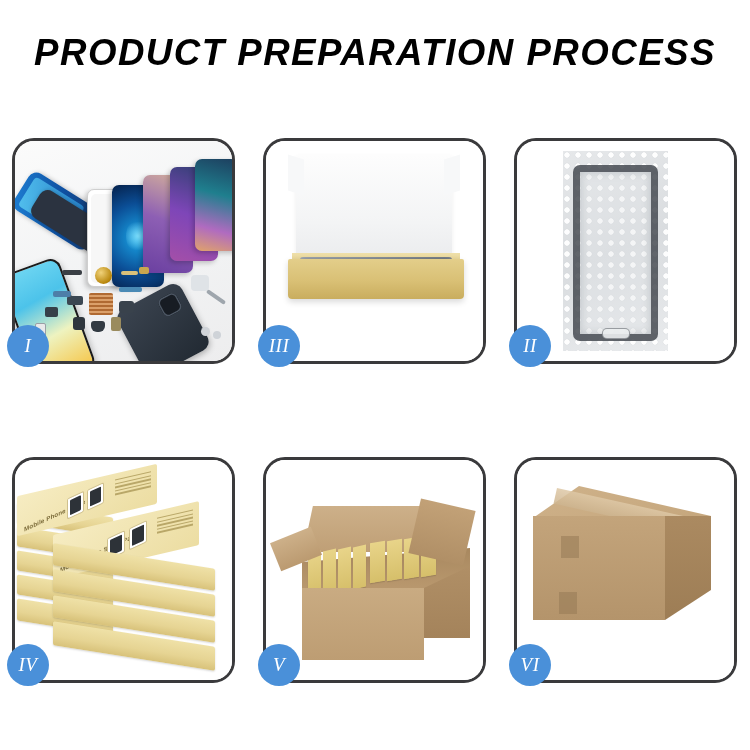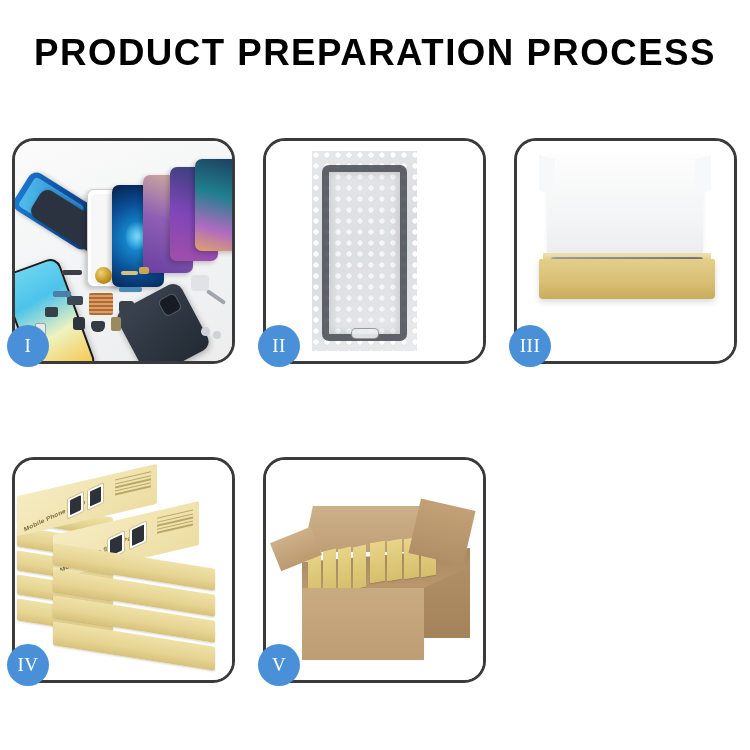--- a/index.html
+++ b/index.html
@@ -2,21 +2,21 @@
 <html><head>
 <meta charset="utf-8">
 <style>
   html,body{margin:0;padding:0;}
   body{
     width:750px;height:750px;
     background:#ffffff;
     font-family:"Liberation Sans", sans-serif;
     overflow:hidden;
   }
-  .page{position:relative;width:750px;height:606px;}
+  .page{position:relative;width:750px;height:606px;font-style:italic;}
 
   
   .header{text-align:center;padding-top:34px;}
   .title{
     font-size:37px;
     font-weight:bold;
     letter-spacing:1.5px;
     color:#000;
     line-height:1.05;
     transform:scaleX(0.99);
@@ -301,36 +301,36 @@
         <div class="prt l"></div>
         <div class="prt m"></div>
         <div class="prt n"></div>
         <div class="prt o"></div>
         <div class="prt p"></div>
       </div>
       <div class="badge">I</div>
     </div>
 
     <div class="panel">
-      <div class="panel-inner p2">
-        <div class="bubble">
-          <div class="scr-dark"></div>
-        </div>
-      </div>
-      <div class="badge">II</div>
-    </div>
-
-    <div class="panel">
       <div class="panel-inner p3">
         <div class="foam"></div>
         <div class="kraft-lip"></div>
         <div class="screen-in"></div>
         <div class="kraft-base"></div>
       </div>
       <div class="badge">III</div>
+    </div>
+
+    <div class="panel">
+      <div class="panel-inner p2">
+        <div class="bubble">
+          <div class="scr-dark"></div>
+        </div>
+      </div>
+      <div class="badge">II</div>
     </div>
 
     <div class="panel">
       <div class="panel-inner p4">
         <div class="stack">
 
           <div class="bx" style="left:2px;top:38px;width:96px;height:20px;transform:skewY(9deg);"></div>
           <div class="bx" style="left:2px;top:62px;width:96px;height:20px;transform:skewY(9deg);"></div>
           <div class="bx" style="left:2px;top:86px;width:96px;height:20px;transform:skewY(9deg);"></div>
           <div class="bx" style="left:2px;top:110px;width:96px;height:20px;transform:skewY(9deg);"></div>
@@ -394,15 +394,26 @@
         <div class="ybox" style="left:155px;top:76px;width:15px;height:40px;transform:skewY(-10deg);"></div>
 
         <div class="flap right"></div>
         <div class="flap left"></div>
         <div class="carton-side"></div>
         <div class="carton-front"></div>
       </div>
       <div class="badge">V</div>
     </div>
 
+    <div class="panel">
+      <div class="panel-inner p6">
+        <div class="c6-top"></div>
+        <div class="c6-tape"></div>
+        <div class="c6-side"></div>
+        <div class="c6-front"></div>
+        <div class="c6-t1"></div>
+        <div class="c6-t2"></div>
+      </div>
+      <div class="badge">VI</div>
+    </div>
 
   </div>
 </div>
 
 </body></html>

